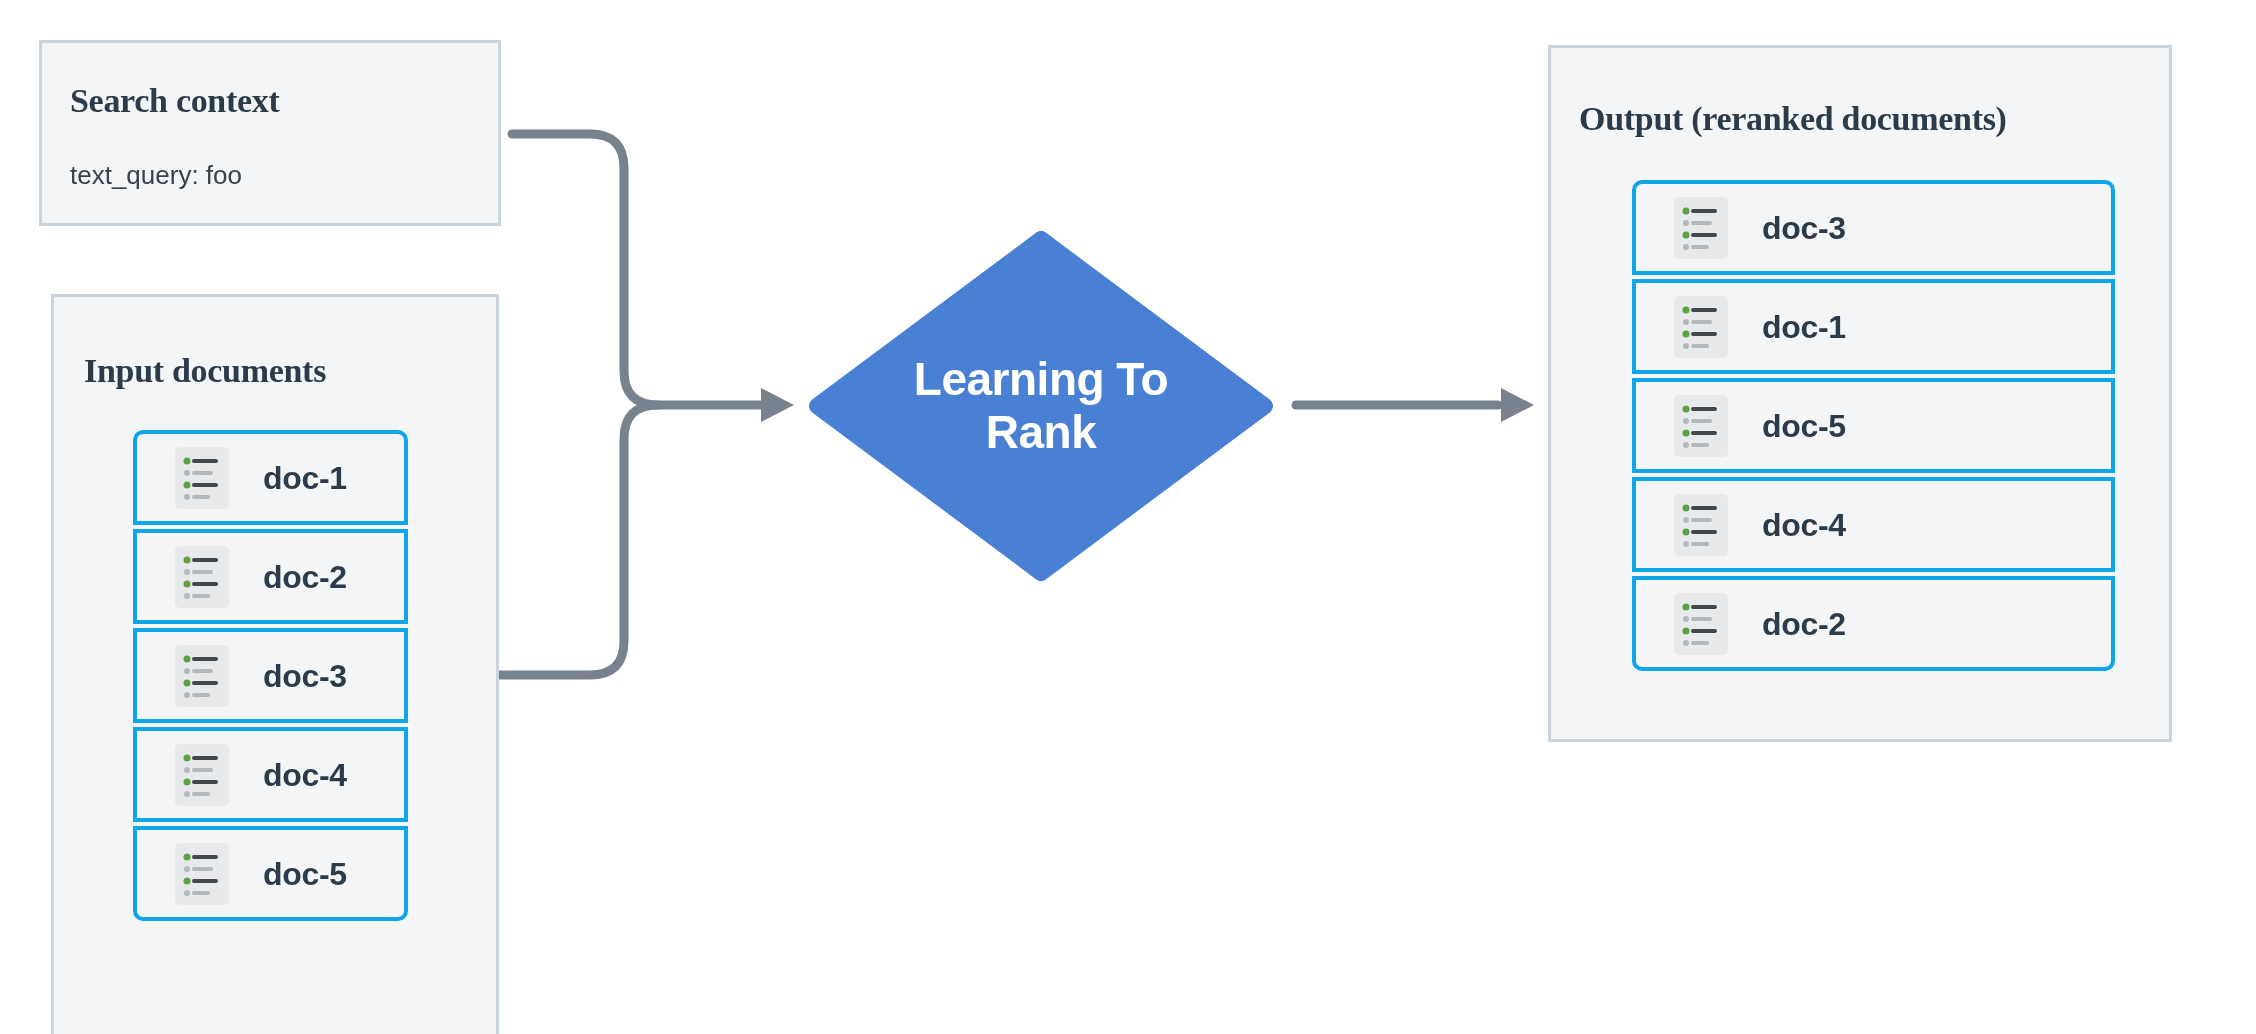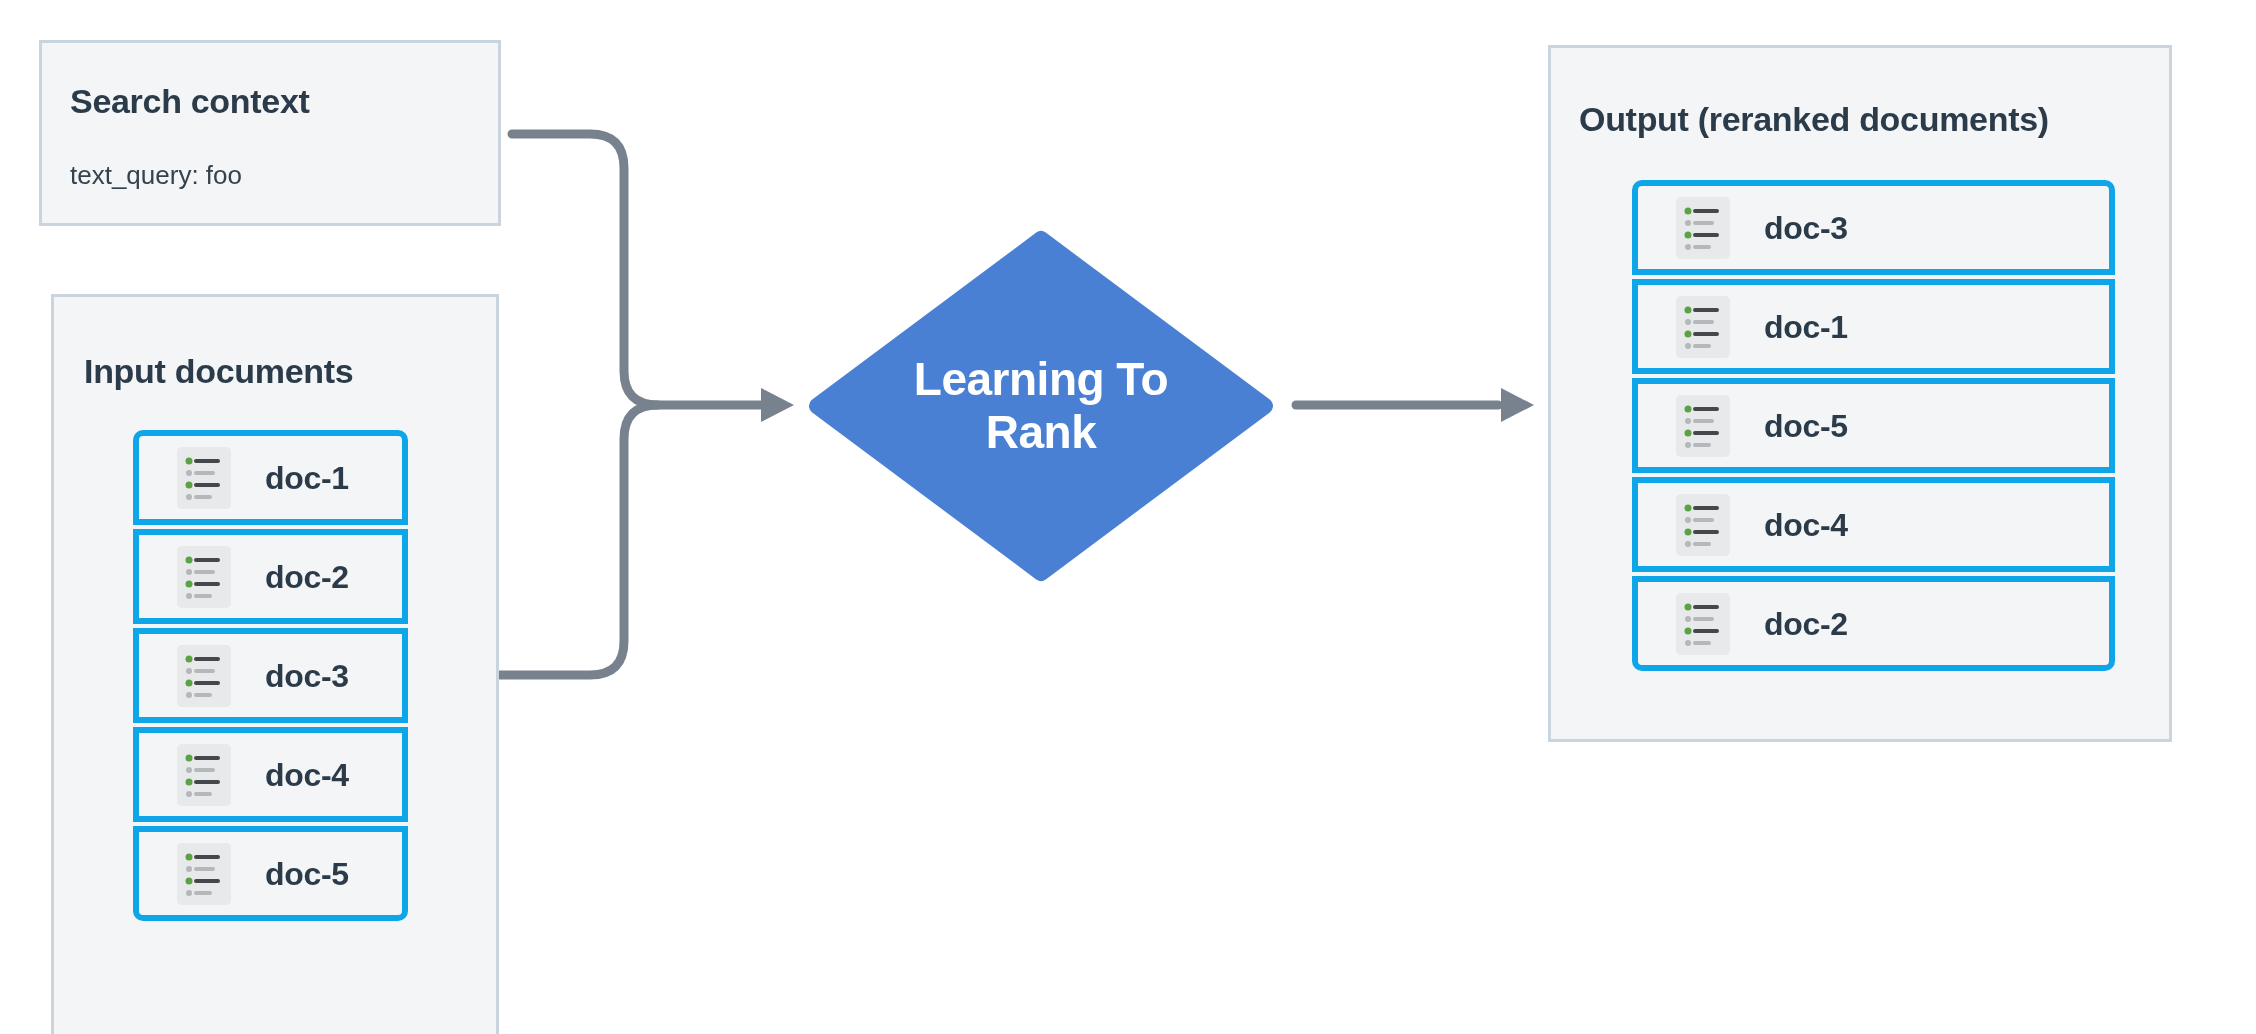--- a/index.html
+++ b/index.html
@@ -16,36 +16,37 @@
     box-sizing: border-box;
   }
   .node-title {
     position: absolute;
     font-size: 34px;
     font-weight: bold;
     color: #2c3b4a;
     letter-spacing: -0.3px;
     white-space: nowrap;
     line-height: 1;
+    font-family: Liberation Serif, serif;
   }
   .node-sub {
     position: absolute;
     font-size: 26px;
     font-weight: normal;
     color: #36434f;
     white-space: nowrap;
     line-height: 1;
   }
 
   
   .doc-list { position: absolute; }
   .doc-row {
     height: 95px;
     margin-bottom: 4px;
-    border: 6px solid #0ea5e9;
+    border: 4px solid #0ea5e9;
     background: #f3f5f7;
     box-sizing: border-box;
     display: flex;
     align-items: center;
     padding-left: 38px;
   }
   .doc-row:first-child { border-radius: 10px 10px 0 0; }
   .doc-row:last-child  { border-radius: 0 0 10px 10px; margin-bottom: 0; }
   .doc-icon { width: 54px; height: 62px; flex: 0 0 auto; }
   .doc-label {

